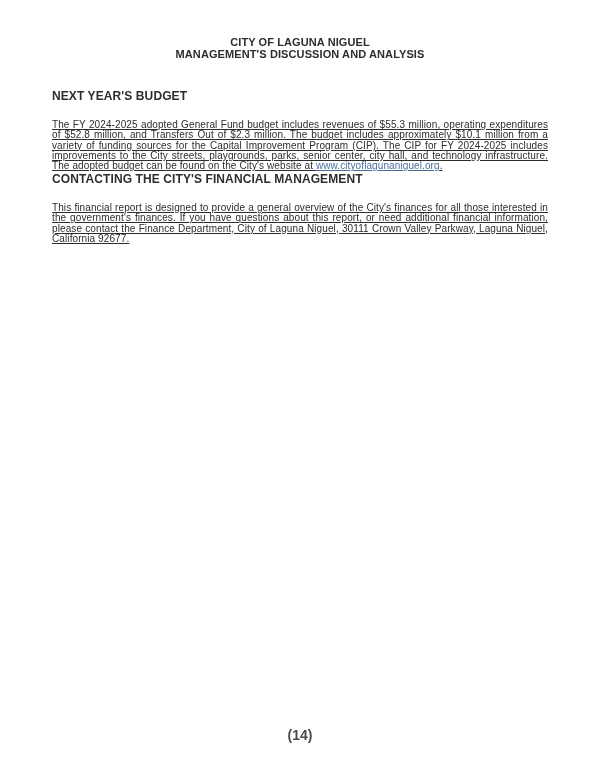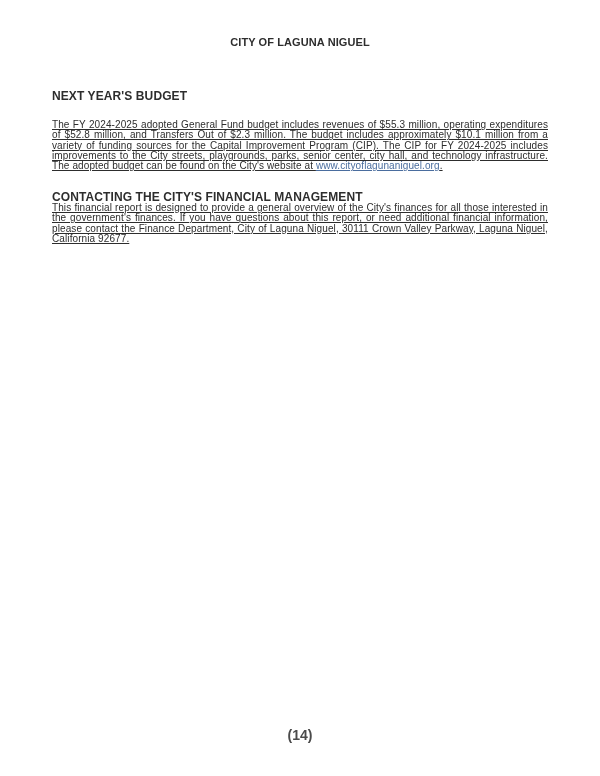--- a/index.html
+++ b/index.html
@@ -33,21 +33,21 @@
   .section-heading {
     position: absolute;
     left: 52px;
     right: 52px;
     font-weight: bold;
     font-size: 12px;
     line-height: 10px;
     letter-spacing: 0.1px;
   }
   .heading-1 { top: 91px; }
-  .heading-2 { top: 174px; margin-top: 18px; }
+  .heading-2 { top: 174px; }
   .body-paragraph {
     position: absolute;
     left: 52px;
     width: 496px;
     font-size: 10px;
     line-height: 10.3px;
     text-align: justify;
     text-justify: inter-word;
     letter-spacing: 0.1px;
     text-decoration: underline;
@@ -70,20 +70,21 @@
     font-weight: bold;
   }
 </style>
 </head>
 <body>
 
 <div class="page">
 
   <div class="doc-header">
     <div>CITY OF LAGUNA NIGUEL</div>
+    <div>MANAGEMENT'S DISCUSSION AND ANALYSIS</div>
   </div>
 
   <div class="section-heading heading-1">NEXT YEAR'S BUDGET</div>
 
   <p class="body-paragraph para-1"><span>The FY 2024-2025 adopted General Fund budget includes revenues of $55.3 million, operating expenditures of $52.8 million, and Transfers Out of $2.3 million. The budget includes approximately $10.1 million from a variety of funding sources for the Capital Improvement Program (CIP). The CIP for FY 2024-2025 includes improvements to the City streets, playgrounds, parks, senior center, city hall, and technology infrastructure. The adopted budget can be found on the City's website at </span><a class="doc-link">www.cityoflagunaniguel.org</a><span>.</span></p>
 
   <div class="section-heading heading-2">CONTACTING THE CITY'S FINANCIAL MANAGEMENT</div>
 
   <p class="body-paragraph para-2">This financial report is designed to provide a general overview of the City's finances for all those interested in the government's finances. If you have questions about this report, or need additional financial information, please contact the Finance Department, City of Laguna Niguel, 30111 Crown Valley Parkway, Laguna Niguel, California 92677.</p>
 

